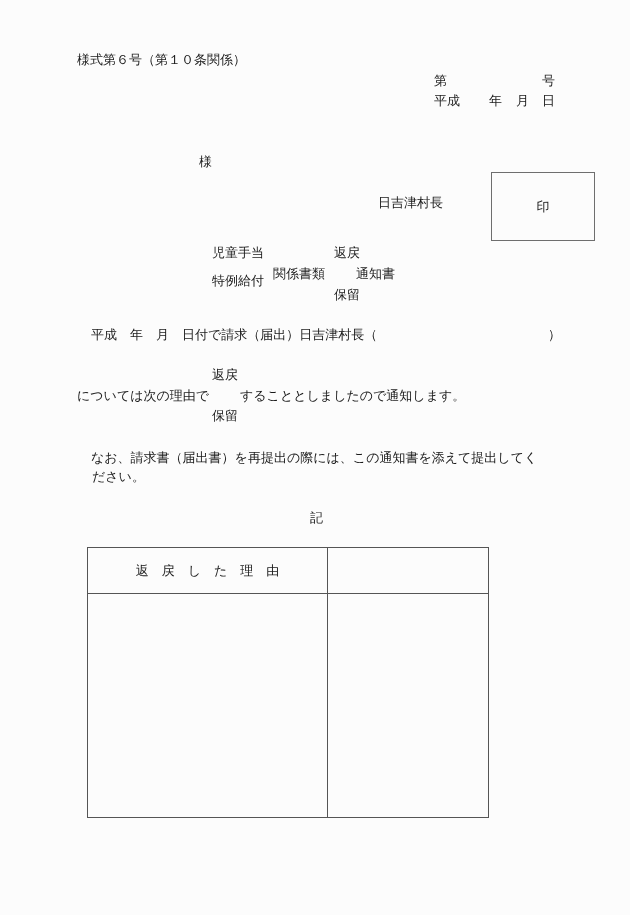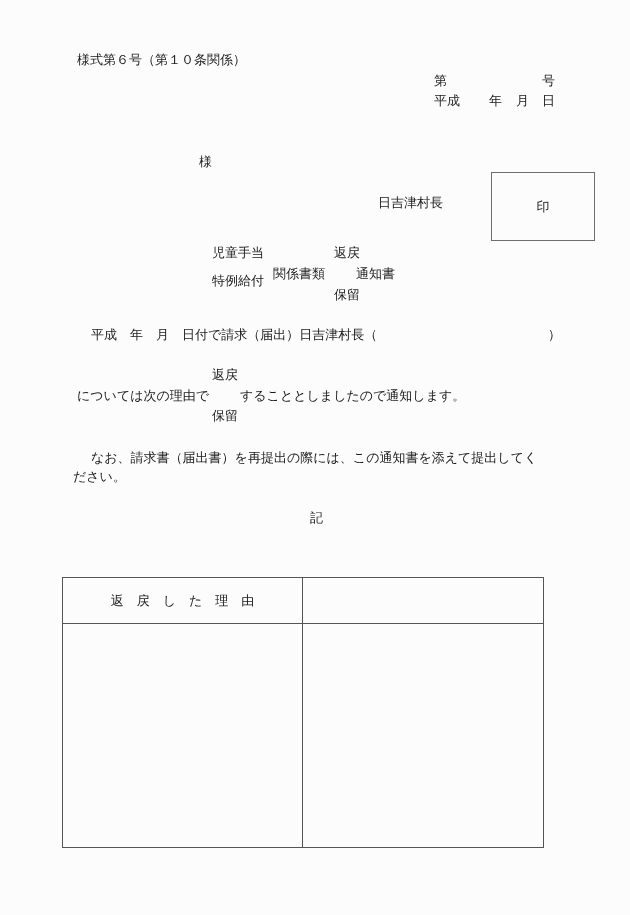--- a/index.html
+++ b/index.html
@@ -7,22 +7,22 @@
     width: 630px; height: 915px; background: #fcfcfc; position: relative; overflow: hidden;
     font-family: "DejaVu Serif", "Liberation Serif", serif; color: #1a1a1a;
   }
   .t { position: absolute; font-size: 13px; line-height: 16px; white-space: nowrap; }
   .stamp {
     position: absolute; left: 491px; top: 172px; width: 104px; height: 69px;
     border: 1px solid #6e6e6e; box-sizing: border-box;
     display: flex; align-items: center; justify-content: center; font-size: 13px;
   }
   .tbl {
-    position: absolute; left: 62px; top: 547px; width: 482px; height: 271px;
-    border: 1px solid #555; box-sizing: border-box; margin-top: 30px;
+    position: absolute; left: 87px; top: 547px; width: 402px; height: 271px;
+    border: 1px solid #555; box-sizing: border-box;
   }
   .tbl .vline { position: absolute; left: 239px; top: 0; bottom: 0; width: 1px; background: #555; }
   .tbl .hline { position: absolute; left: 0; right: 0; top: 45px; height: 1px; background: #555; }
   .tbl .hdr {
     position: absolute; top: 0; height: 45px; display: flex; align-items: center; justify-content: center;
     font-size: 13px; letter-spacing: 13px;
   }
   .tbl .hdr.l { left: 0; width: 239px; padding-left: 13px; box-sizing: border-box; }
   .tbl .hdr.r { left: 240px; width: 232px; padding-left: 13px; box-sizing: border-box; }
   .tbl .body-cell { position: absolute; top: 46px; bottom: 0; }
@@ -57,21 +57,21 @@
 
 <div class="t" style="left:91px;top:327px;">平成　年　月　日付で請求（届出）日吉津村長（</div>
 <div class="t" style="left:548px;top:327px;">）</div>
 
 <div class="t" style="left:212px;top:367px;">返戻</div>
 <div class="t" style="left:77px;top:388px;">については次の理由で</div>
 <div class="t" style="left:240px;top:388px;">することとしましたので通知します。</div>
 <div class="t" style="left:212px;top:408px;">保留</div>
 
 <div class="t" style="left:91px;top:450px;">なお、請求書（届出書）を再提出の際には、この通知書を添えて提出してく</div>
-<div class="t" style="left:73px;top:469px;">ださい。</div>
+<div class="t" style="left:92px;top:469px;">ださい。</div>
 
 <div class="t" style="left:310px;top:510px;">記</div>
 
 <div class="tbl">
   <div class="vline"></div>
   <div class="hline"></div>
   <div class="hdr l">返戻した理由</div>
   <div class="body-cell l"></div>
   <div class="body-cell r"></div>
 </div>

